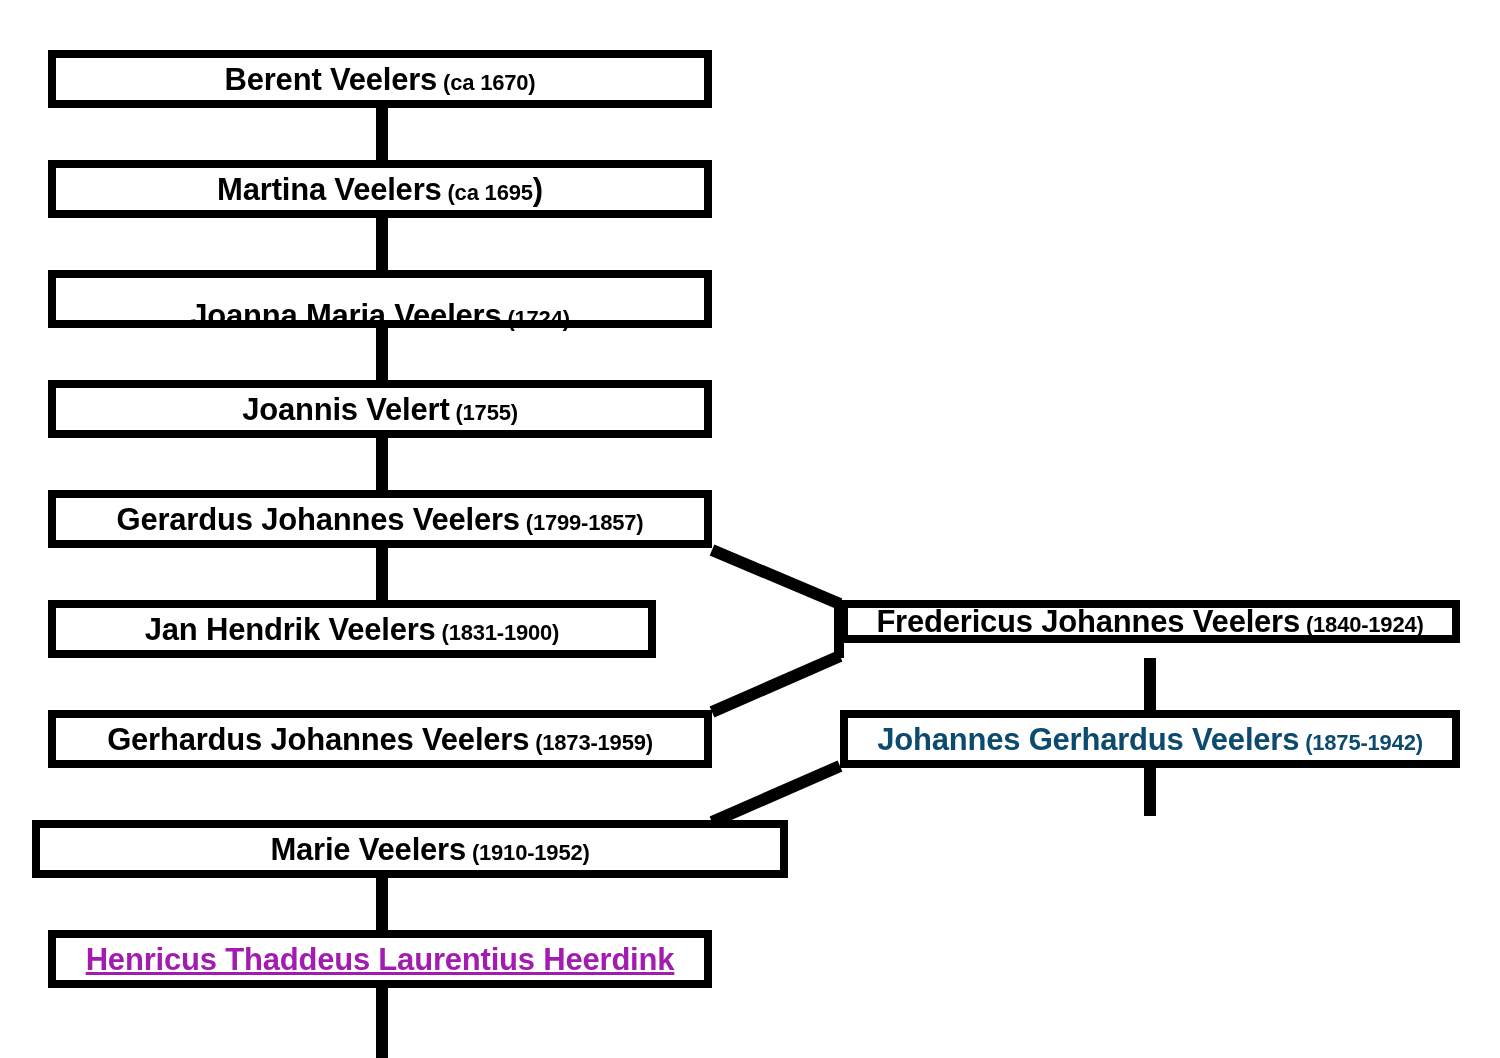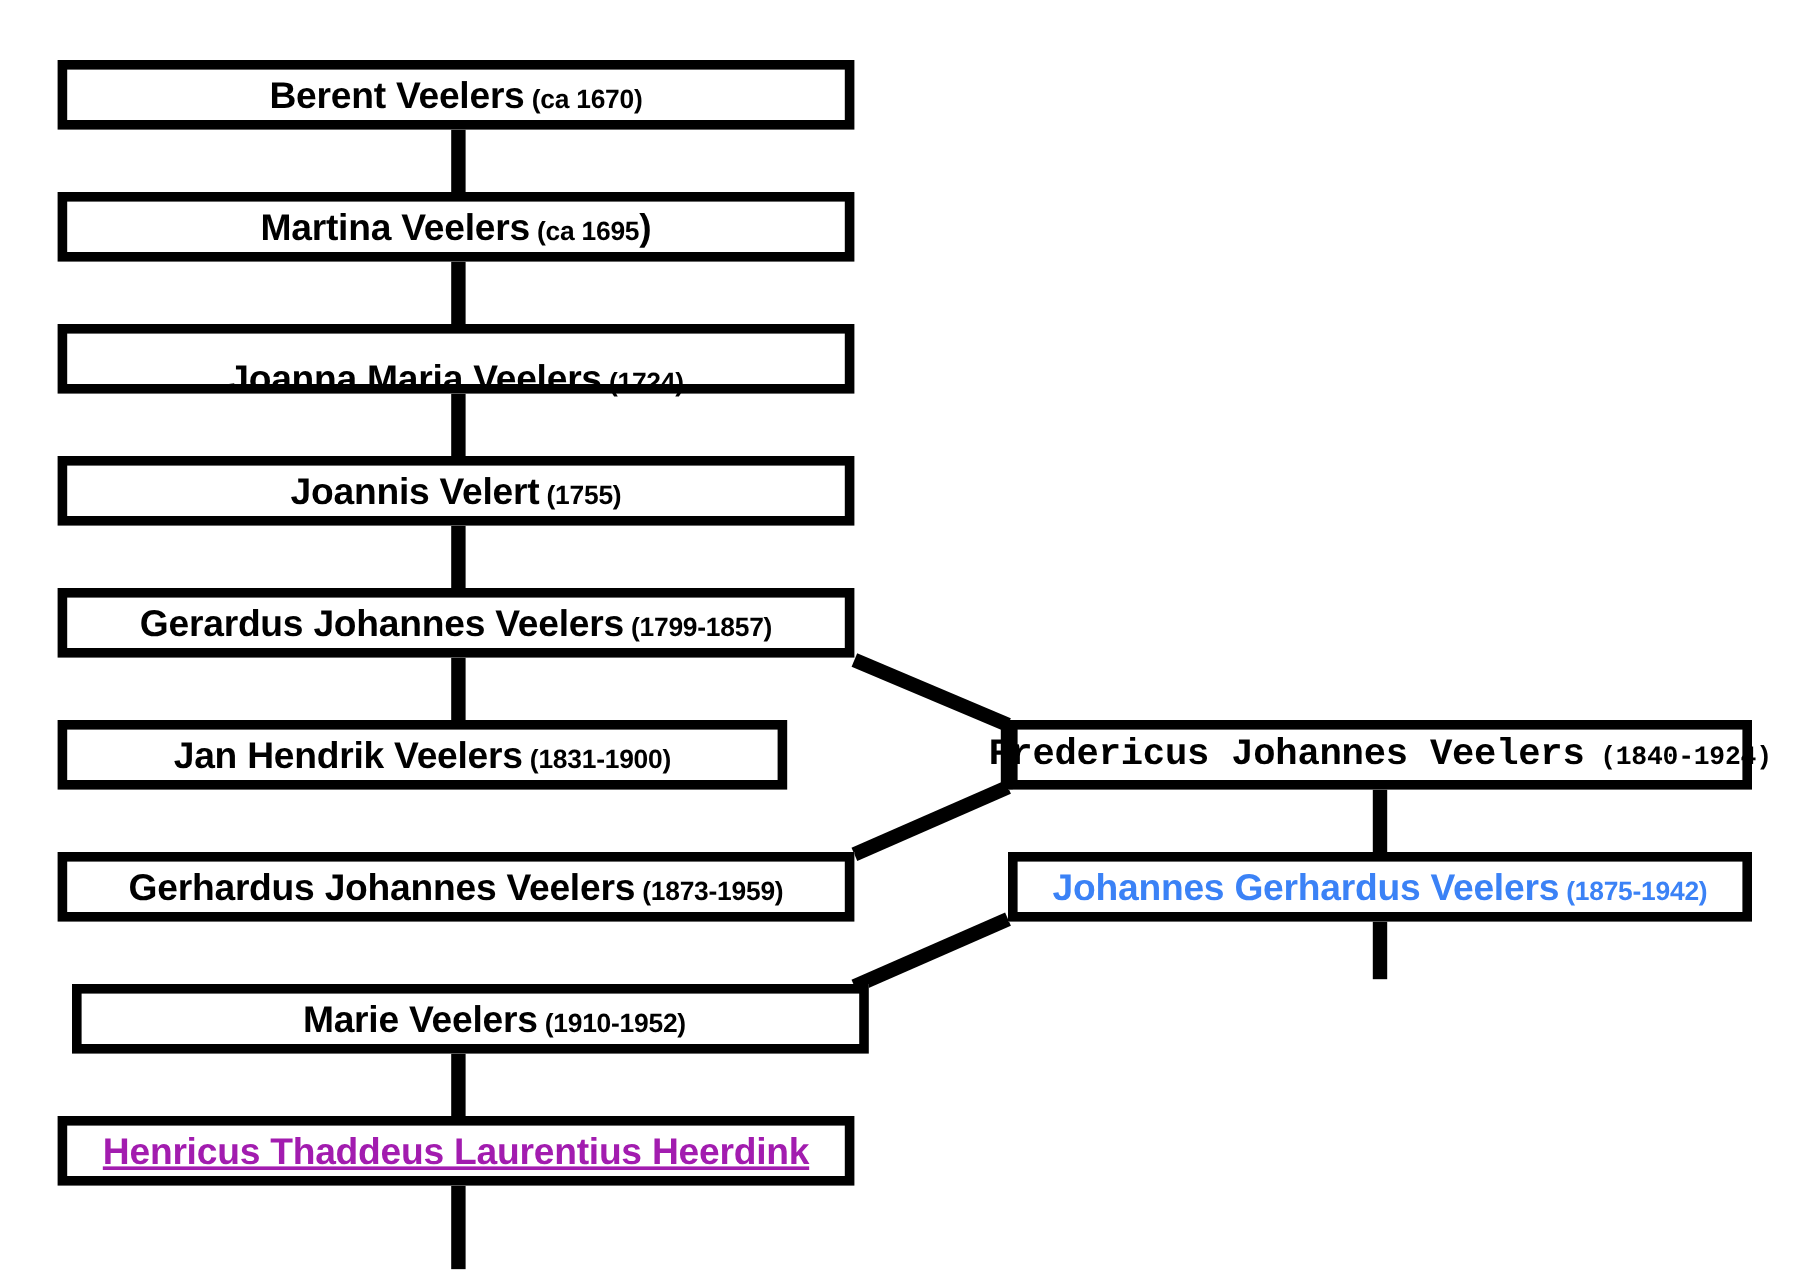--- a/index.html
+++ b/index.html
@@ -97,30 +97,30 @@
       </div>
       <div class="node" style="left: 48px; top: 380px; width: 664px; height: 58px; border-color: rgb(0, 0, 0);">
         <div class="node-label" style="color: rgb(0, 0, 0);"><span>Joannis Velert</span><span class="node-years"> (1755)</span></div>
       </div>
       <div class="node" style="left: 48px; top: 490px; width: 664px; height: 58px; border-color: rgb(0, 0, 0); justify-content: center;">
         <div class="node-label" style="color: rgb(0, 0, 0);"><span>Gerardus Johannes Veelers</span><span class="node-years"> (1799-1857)</span></div>
       </div>
       <div class="node" style="left: 48px; top: 600px; width: 608px; height: 58px; border-color: rgb(0, 0, 0);">
         <div class="node-label" style="color: rgb(0, 0, 0);"><span>Jan Hendrik Veelers</span><span class="node-years"> (1831-1900)</span></div>
       </div>
-      <div class="node" style="left: 840px; top: 600px; width: 620px; height: 58px; border-color: rgb(0, 0, 0); font-family: Liberation Mono, monospace;">
+      <div class="node" style="left: 840px; top: 600px; width: 620px; height: 43px; border-color: rgb(0, 0, 0);">
         <div class="node-label" style="color: rgb(0, 0, 0);"><span>Fredericus Johannes Veelers</span><span class="node-years"> (1840-1924)</span></div>
       </div>
       <div class="node" style="left: 48px; top: 710px; width: 664px; height: 58px; border-color: rgb(0, 0, 0);">
         <div class="node-label" style="color: rgb(0, 0, 0);"><span>Gerhardus Johannes Veelers</span><span class="node-years"> (1873-1959)</span></div>
       </div>
       <div class="node" style="left: 840px; top: 710px; width: 620px; height: 58px; border-color: rgb(0, 0, 0);">
-        <div class="node-label" style="color: #3b82f6;"><span>Johannes Gerhardus Veelers</span><span class="node-years"> (1875-1942)</span></div>
+        <div class="node-label" style="color: #0c4a6e;"><span>Johannes Gerhardus Veelers</span><span class="node-years"> (1875-1942)</span></div>
       </div>
-      <div class="node" style="left: 60px; top: 820px; width: 664px; height: 58px; border-color: rgb(0, 0, 0); padding-left: 40px;">
+      <div class="node" style="left: 32px; top: 820px; width: 756px; height: 58px; border-color: rgb(0, 0, 0); padding-left: 40px;">
         <div class="node-label" style="color: rgb(0, 0, 0);"><span>Marie Veelers</span><span class="node-years"> (1910-1952)</span></div>
       </div>
       <div class="node" style="left: 48px; top: 930px; width: 664px; height: 58px; border-color: rgb(0, 0, 0);">
         <div class="node-label" style="color: #a21caf; text-decoration: underline;"><span>Henricus Thaddeus Laurentius Heerdink</span></div>
       </div>
     </div>
 
 </div>
 
 </body></html>

